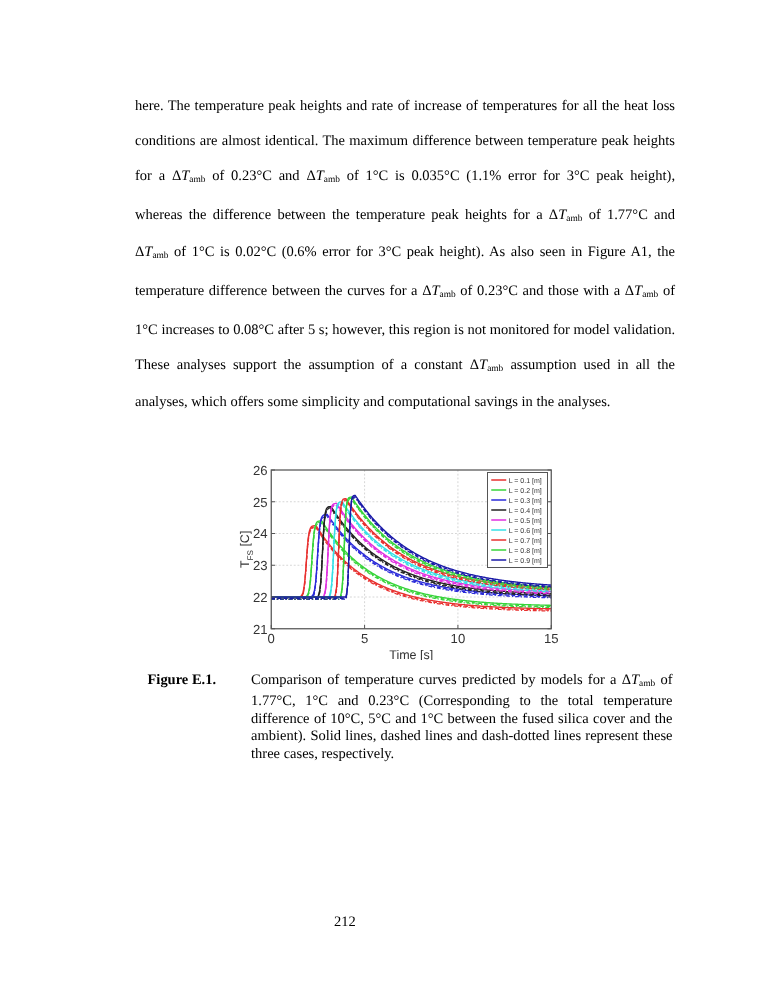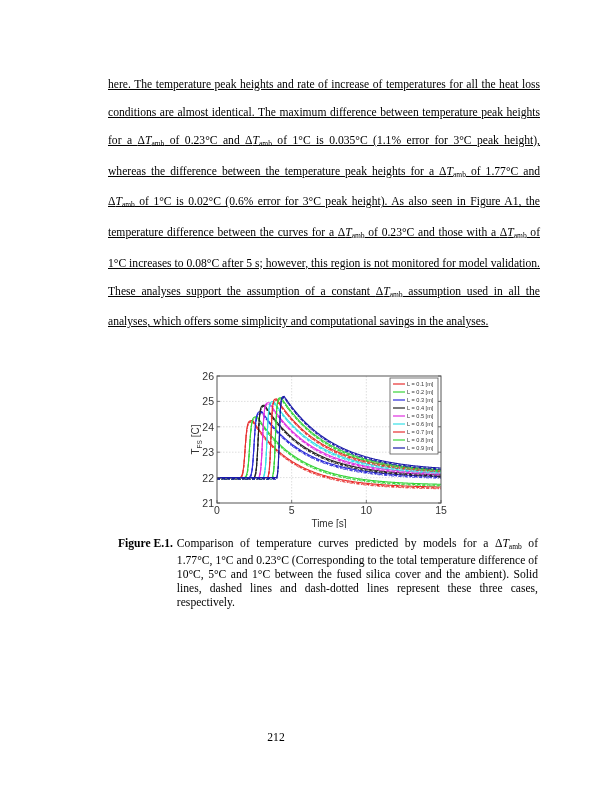--- a/index.html
+++ b/index.html
@@ -1,26 +1,26 @@
 <!DOCTYPE html>
 <html><head>
 <meta charset="utf-8">
 <style>
   html, body { margin:0; padding:0; background:#fff; }
   body { width:612px; height:792px; position:relative; overflow:hidden;
          font-family:"Liberation Serif", serif; color:#000; }
   .para { position:absolute; left:108px; width:432px; top:71px;
-          font-size:11.6px; line-height:28.1px; text-align:justify;text-decoration:underline; }
+          font-size:11.6px; line-height:28.1px; text-align:justify; }
   .para p { margin:0; }
   .sub { font-size:7.5px; vertical-align:-1.5px; }
   .it { font-style:italic; }
   .figure { position:absolute; left:175px; top:368px; width:285px; height:160px; }
   .caption { position:absolute; left:118px; top:537px; width:420px;
              font-size:11.6px; line-height:14.2px; }
-  .caption .cap-wrap { display:flex; }
+  .caption .cap-wrap { display:flex;gap:24px; }
   .caption .cap-head { flex:0 0 auto; font-weight:bold; margin-right:4px; }
   .caption .cap-body { flex:1 1 auto; text-align:justify;font-family:Liberation Serif, serif; }
   .page-number { position:absolute; left:0; width:552px; top:731px;
                  text-align:center; font-size:11.6px; }
   svg text { font-family:"Liberation Sans", sans-serif; }
 </style>
 </head>
 <body>
 
 <div class="para">

